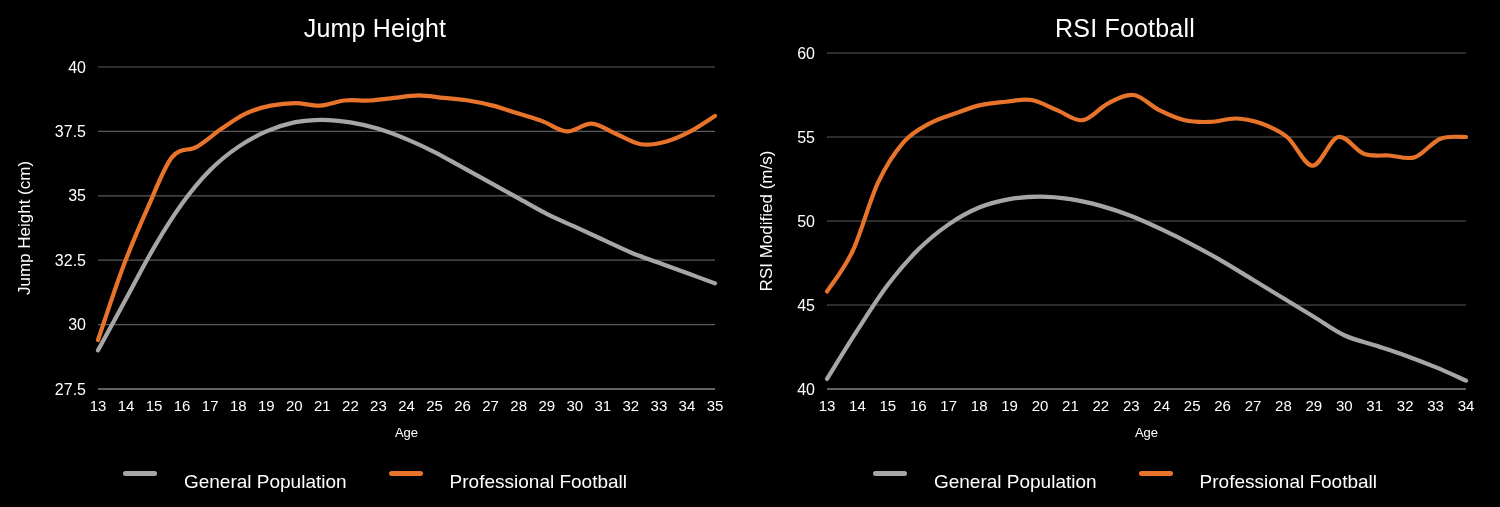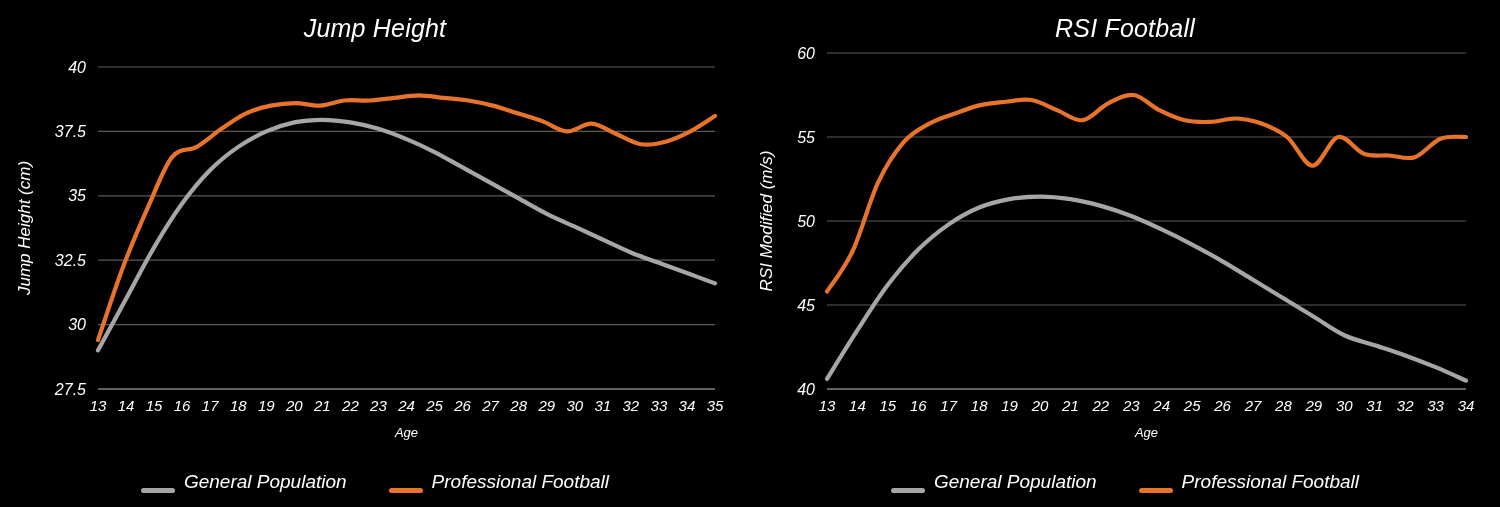--- a/index.html
+++ b/index.html
@@ -15,21 +15,20 @@
   }
   .dashboard {
     width: 1500px; height: 507px;
     display: flex;
     flex-direction: row;
     background: #000000;
   }
   .panel {
     width: 750px; height: 507px;
     position: relative;
-    font-style: italic;
   }
   .chart-title {
     position: absolute;
     top: 14px;
     width: 100%;
     text-align: center;
     font-size: 25px;
     font-weight: 400;
     color: #ffffff;
     letter-spacing: 0.2px;
@@ -45,22 +44,22 @@
     width: 100%;
     display: flex;
     flex-direction: row;
     justify-content: center;
     align-items: center;
     gap: 42px;
   }
   .legend-item {
     display: flex;
     flex-direction: row;
-    align-items: flex-end;
-    gap: 9px;
+    align-items: flex-start;
+    gap: 27px;
   }
   .legend-swatch {
     display: block;
     width: 34px;
     height: 5px;
     border-radius: 3px;
   }
   .legend-label {
     font-size: 19px;
     color: #ffffff;

